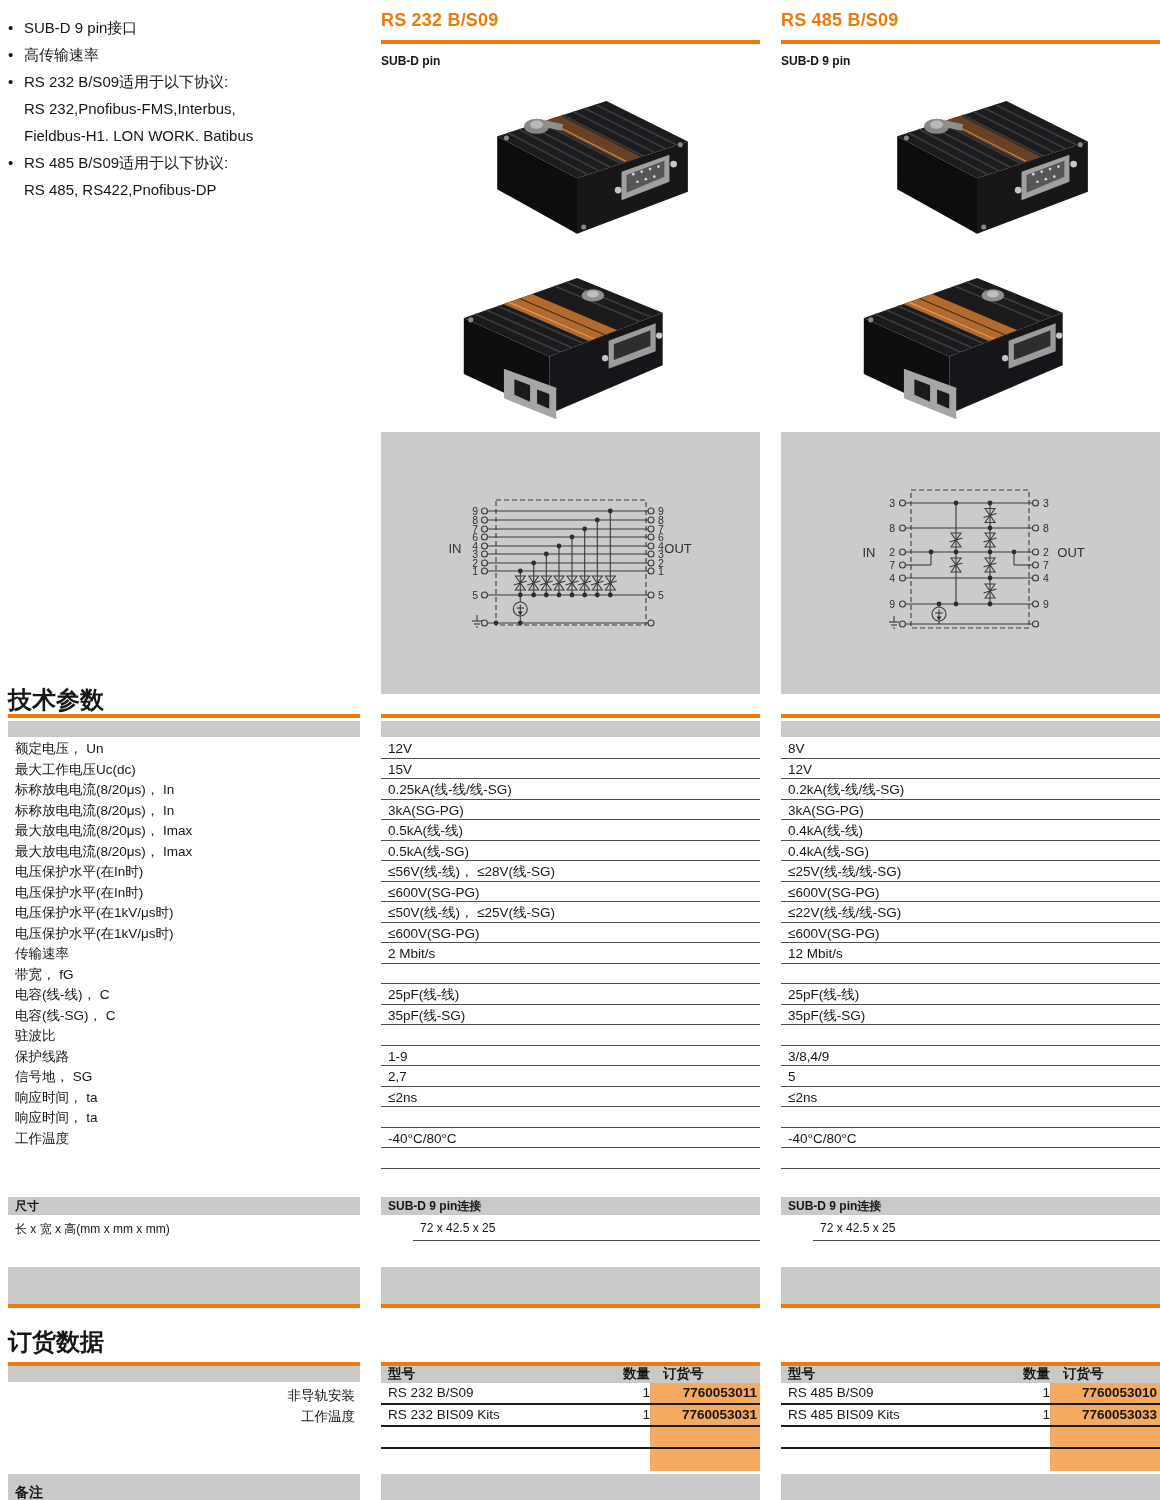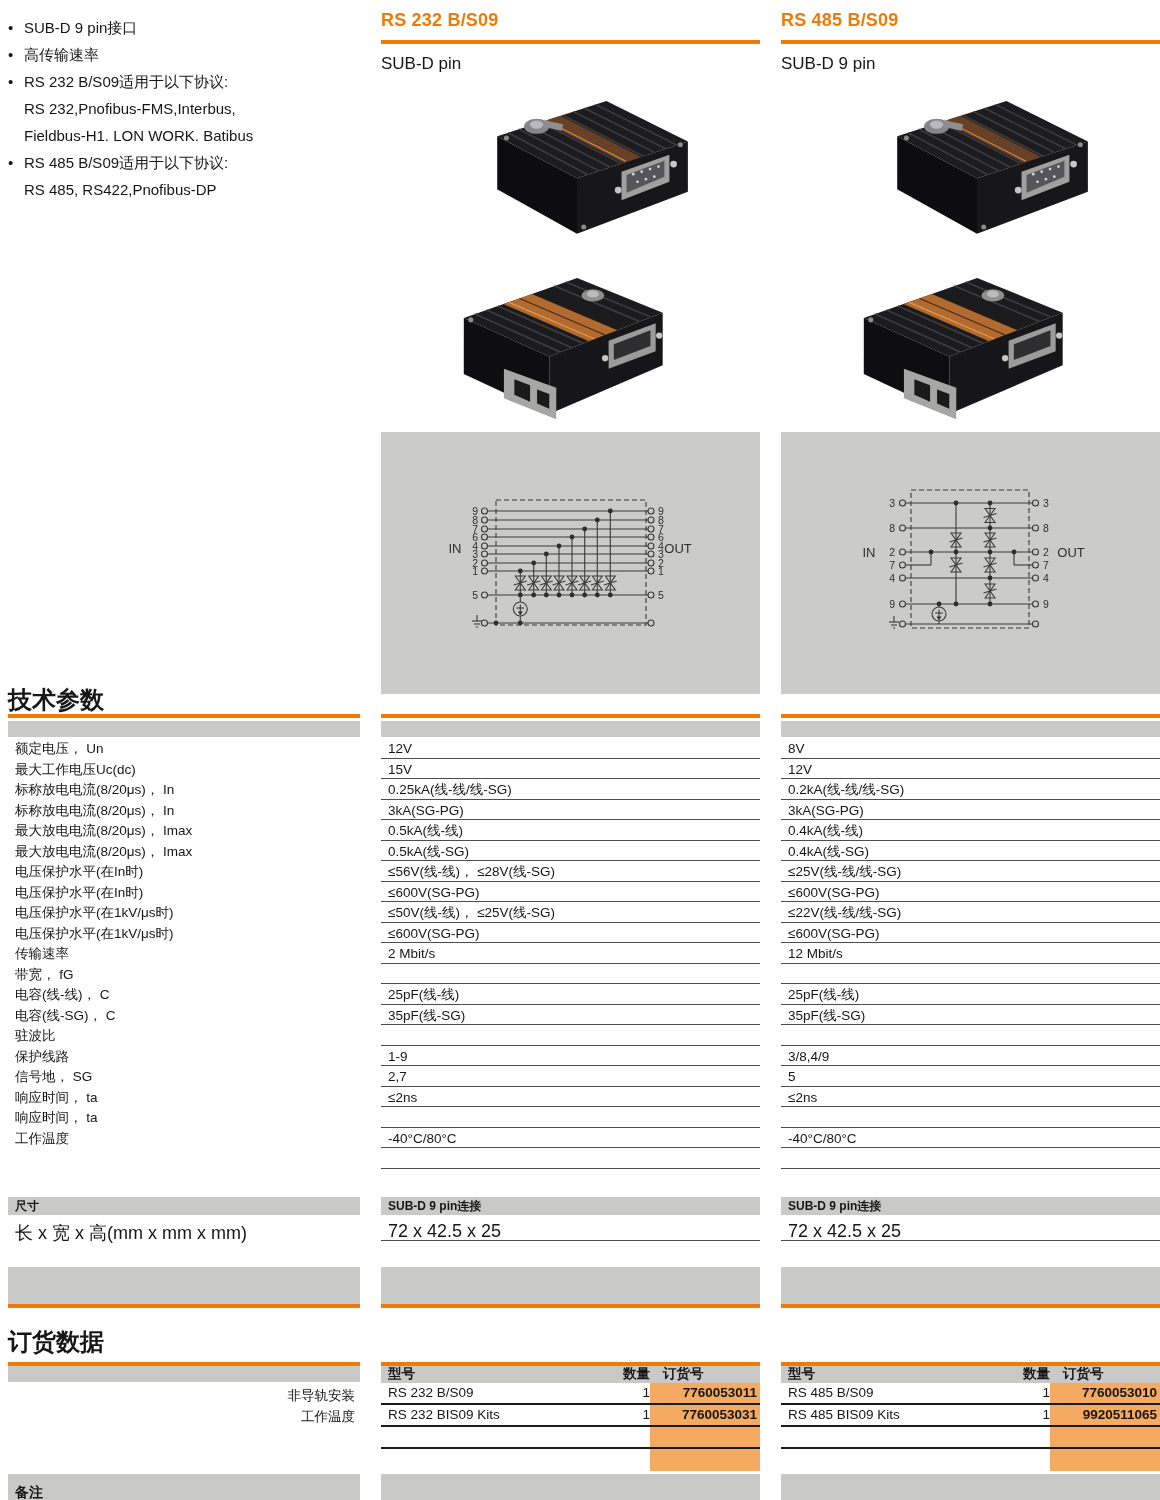--- a/index.html
+++ b/index.html
@@ -21,40 +21,40 @@
   .g3{display:grid;grid-template-columns:352px 379px 379px;column-gap:21px;}
 
   
   .top{height:680px;}
   .bullets{padding-top:6px;font-size:15px;line-height:27px;}
   .bullet-line{display:flex;}
   .marker{width:16px;flex:0 0 16px;}
   .prod-header{height:80px;}
   .prod-title{color:var(--accent);font-size:18px;font-weight:bold;letter-spacing:.2px;padding-top:2px;}
   .prod-rule{height:4px;background:var(--accent);margin-top:9px;}
-  .prod-sub{font-size:17px;font-weight:normal;margin-top:10px;}
+  .prod-sub{font-size:12px;font-weight:bold;margin-top:10px;}
   .photo-front{margin:4px 0 0 70px;}
   .photo-rear{margin:2px 0 0 46px;}
   .diagram-box{width:379px;height:262px;background:var(--box);}
   .diagram-box svg{display:block;}
 
   
   .sec-title{font-size:24px;font-weight:bold;line-height:24px;}
   .tech-head .rule-cell{height:4px;background:var(--accent);margin-top:2px;}
   .band-cell{height:16px;background:var(--band);margin-top:3px;}
   .tech-rows{grid-auto-rows:20.5px;margin-top:1px;}
   .trow{display:contents;}
   .cell{font-size:13.5px;line-height:17px;padding:2px 0 0 7px;white-space:nowrap;overflow:hidden;}
   .cell.val{border-bottom:1px solid var(--rule);}
 
   
   .dims{margin-top:28px;}
   .dimcol .dim-band{height:18px;background:var(--band);font-size:12px;font-weight:bold;line-height:18px;padding-left:7px;}
-  .dim-row{height:26px;font-size:18px;padding:6px 0 0 7px;}
-  .dim-row.val{border-bottom:1px solid var(--rule);}
+  .dim-row{height:26px;font-size:12px;padding:6px 0 0 7px;}
+  .dim-row.val{border-bottom:1px solid var(--rule);margin-left:32px;}
 
   
   .bands{margin-top:26px;}
   .sep-band{height:41px;background:var(--band);border-bottom:4px solid var(--accent);}
 
   
   .order{margin-top:20px;}
   .order-head-spacer{height:34px;}
   .order-left h2{padding-top:2px;}
   .order-rule{height:4px;background:var(--accent);margin-top:8px;}
@@ -730,21 +730,21 @@
 
             <div class="orow">
               <div class="oc-model">RS 485 B/S09</div>
               <div class="oc-qty">1</div>
               <div class="oc-code">7760053010</div>
             </div>
 
             <div class="orow">
               <div class="oc-model">RS 485 BIS09 Kits</div>
               <div class="oc-qty">1</div>
-              <div class="oc-code">9920511065</div>
+              <div class="oc-code">7760053033</div>
             </div>
 
             <div class="orow">
               <div class="oc-model"></div>
               <div class="oc-qty"></div>
               <div class="oc-code"></div>
             </div>
 
             <div class="orow">
               <div class="oc-model"></div>

